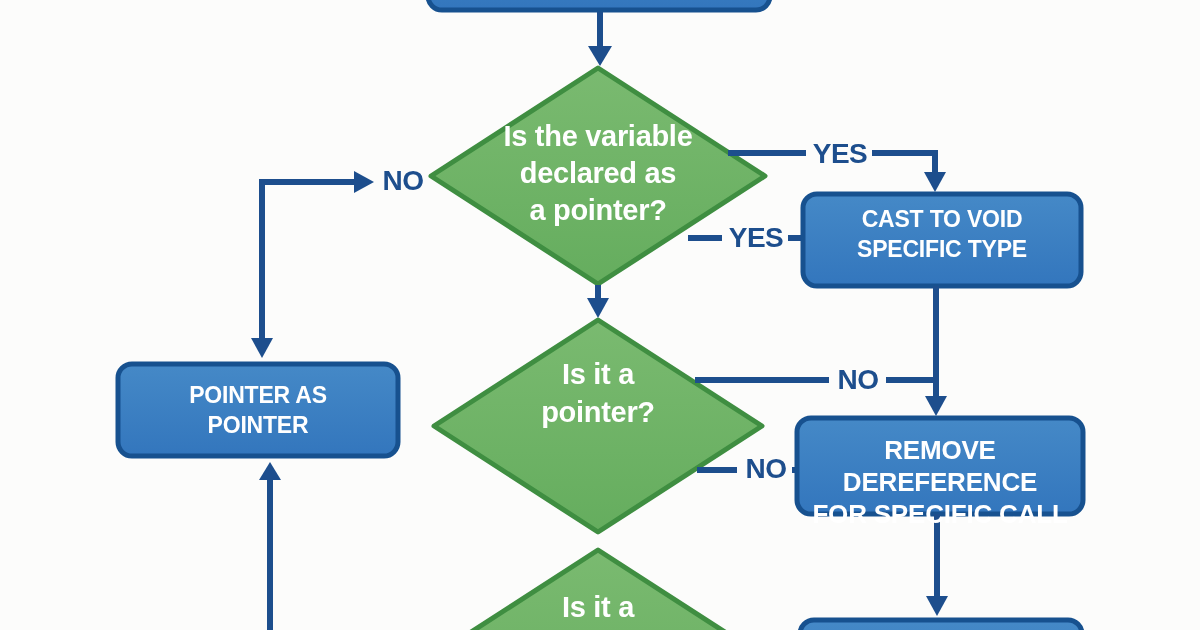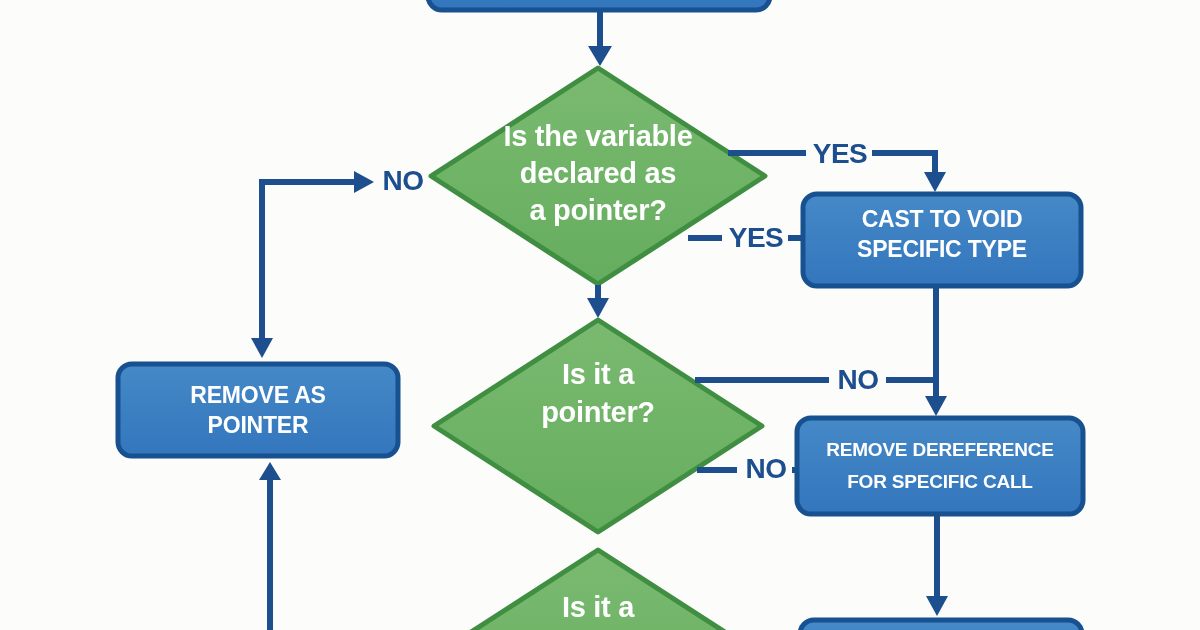--- a/index.html
+++ b/index.html
@@ -15,21 +15,21 @@
   .overlay { position: absolute; inset: 0; pointer-events: none; }
   .node-label {
     position: absolute;
     text-align: center;
     color: var(--node-text, #ffffff);
     font-weight: 700;
     letter-spacing: -0.3px;
   }
   .diamond-label { font-size: 29px; line-height: 37px; }
   .box-label     { font-size: 23px; line-height: 30px; letter-spacing: -0.2px; }
-  .box-label.small { font-size: 19px; line-height: 32px; }
+  .box-label.small { font-size: 26px; line-height: 32px; }
   .edge-label {
     position: absolute;
     text-align: center;
     color: var(--connector, #1d4e8d);
     font-weight: 700;
     font-size: 28px;
     letter-spacing: -0.5px;
   }
   .line { fill: none; stroke: var(--connector, #1d4e8d); stroke-width: 6; }
   .head { fill: var(--connector, #1d4e8d); stroke: none; }
@@ -109,21 +109,21 @@
     <div class="node-label diamond-label" style="left:433px; top:355px; width:330px; line-height:38px;">
       <div>Is it a</div>
       <div>pointer?</div>
     </div>
 
     <div class="node-label diamond-label" style="left:433px; top:589px; width:330px;">
       <div>Is it a</div>
     </div>
 
     <div class="node-label box-label" style="left:118px; top:380px; width:280px;">
-      <div>REMOVE AS</div>
+      <div>POINTER AS</div>
       <div>POINTER</div>
     </div>
 
     <div class="node-label box-label" style="left:803px; top:204px; width:278px;">
       <div>CAST TO VOID</div>
       <div>SPECIFIC TYPE</div>
     </div>
 
     <div class="node-label box-label small" style="left:797px; top:434px; width:286px;">
       <div>REMOVE DEREFERENCE</div>

